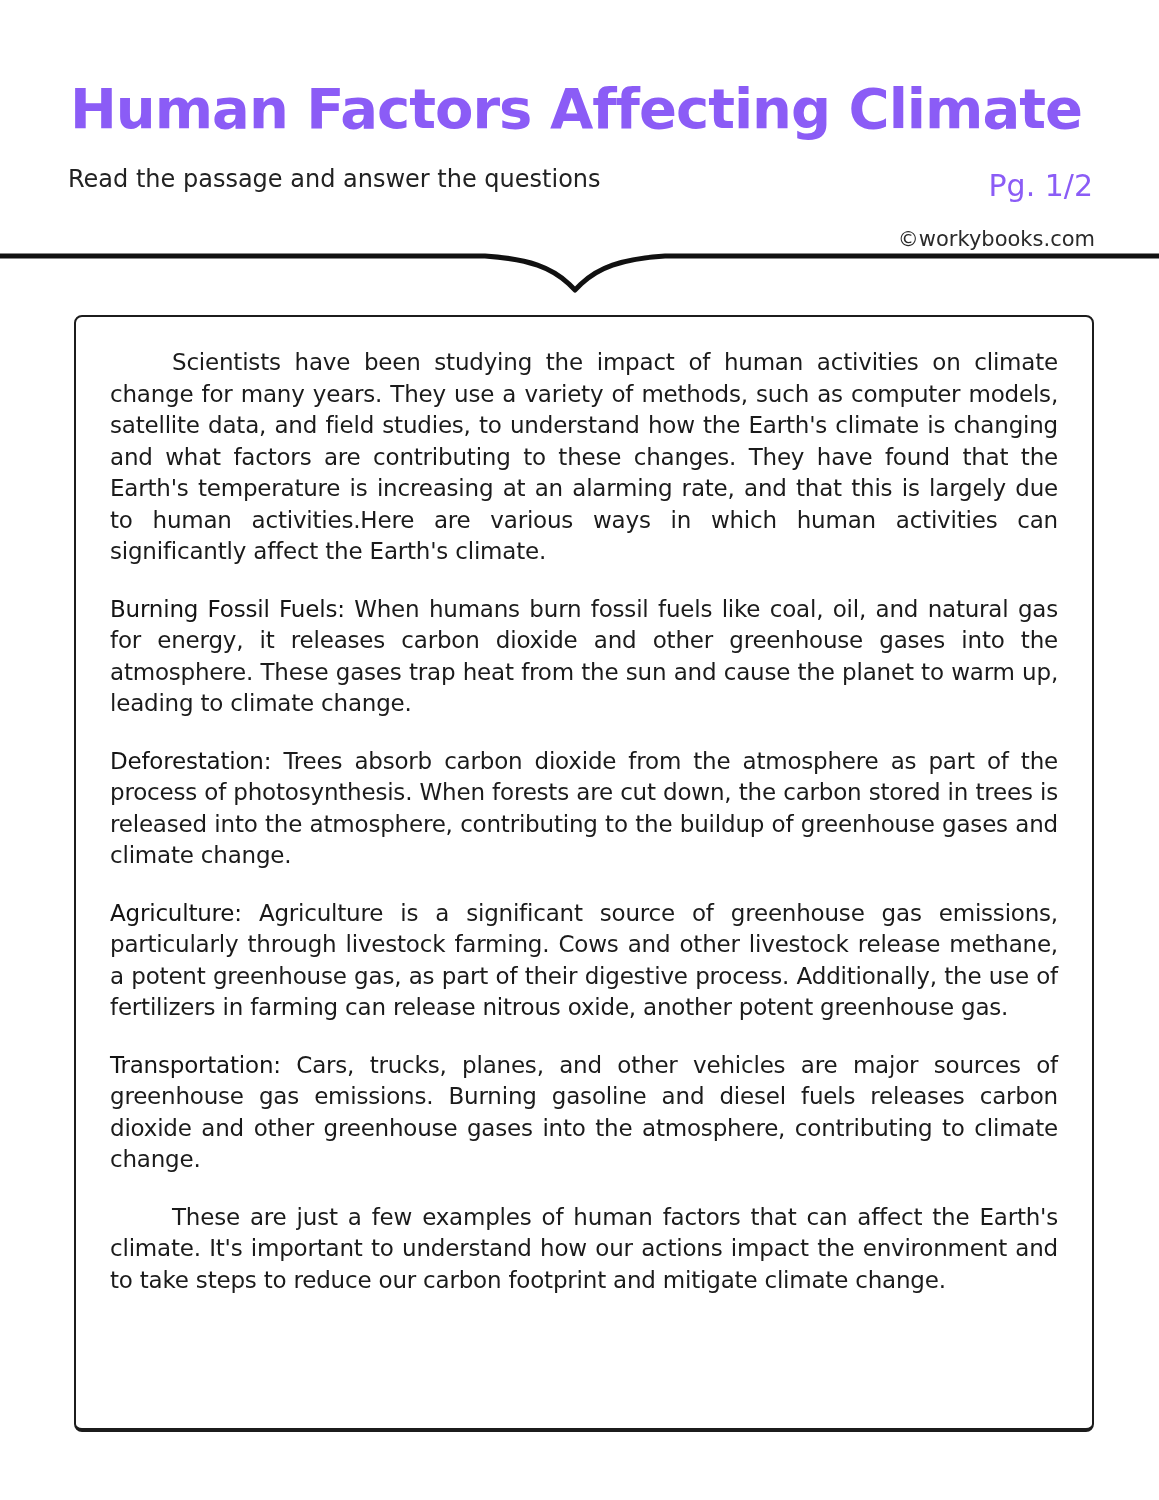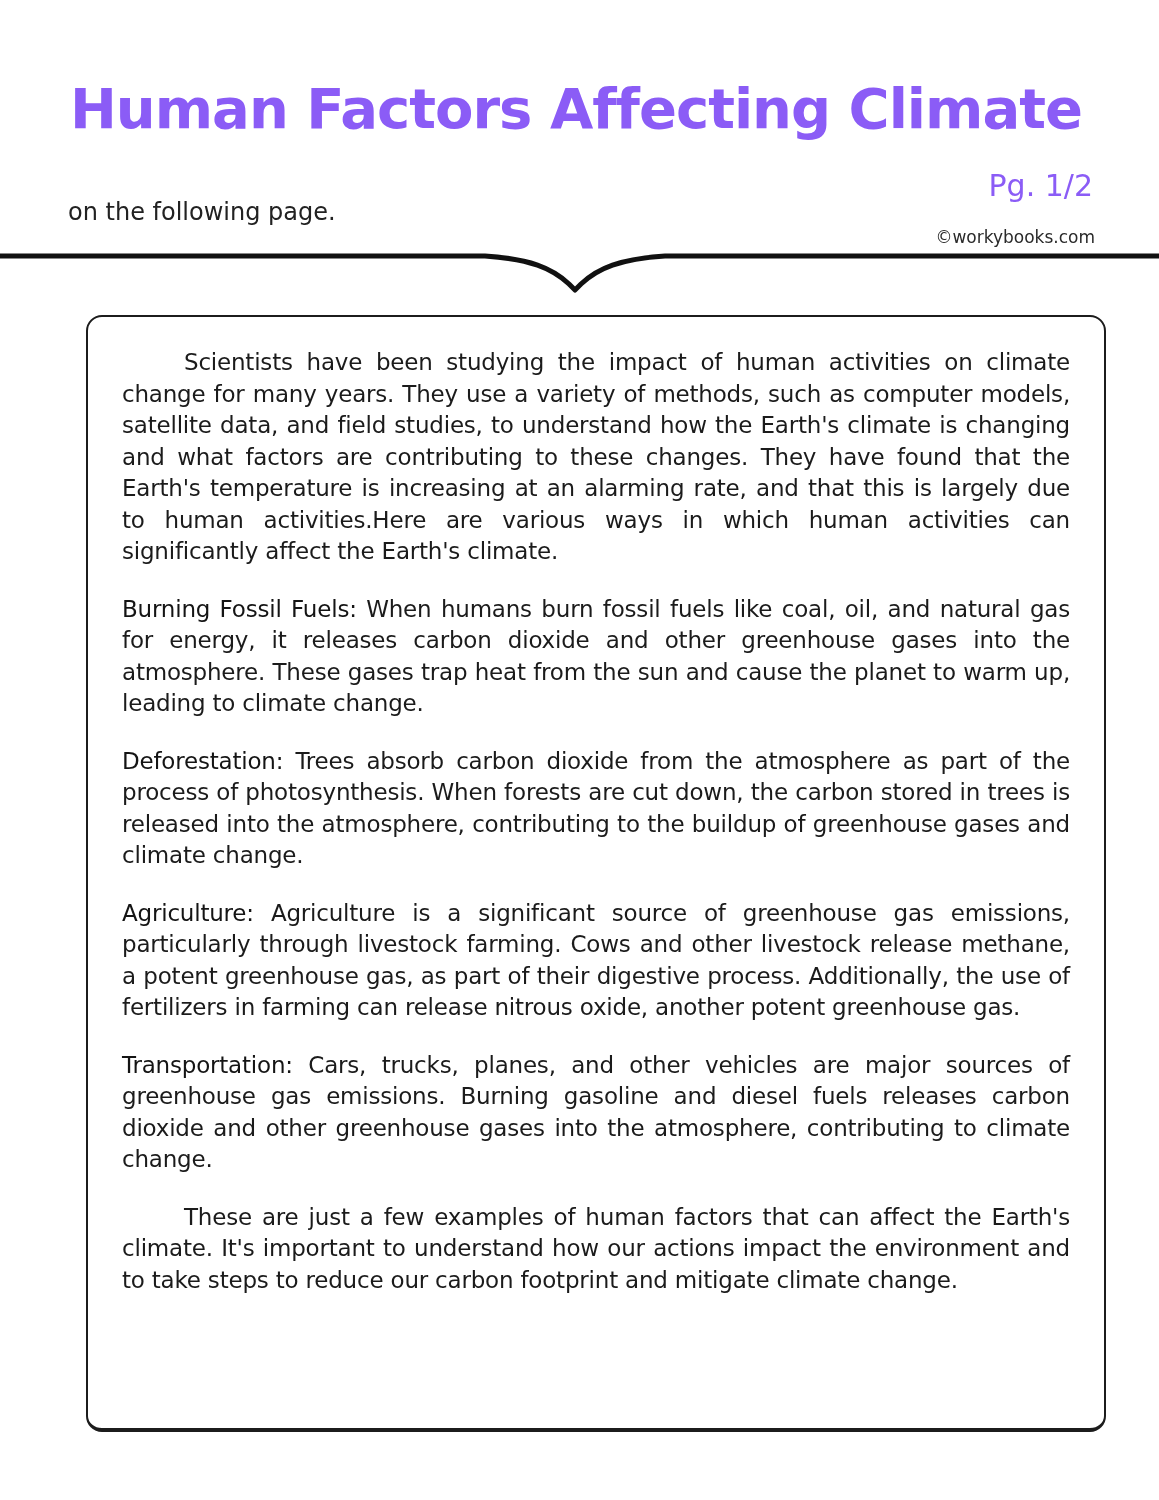--- a/index.html
+++ b/index.html
@@ -38,40 +38,40 @@
     position: absolute;
     right: 66px;
     top: 168px;
     font-size: 30px;
     color: #8b5cf6;
   }
   .copyright {
     position: absolute;
     right: 64px;
     top: 227px;
-    font-size: 17px;
+    font-size: 21px;
     color: #2a2a2a;
   }
   .divider {
     position: absolute;
     left: 0;
     top: 250px;
     width: 1159px;
     height: 50px;
     display: block;
   }
   .passage-box {
     position: absolute;
-    left: 86px;
+    left: 74px;
     top: 315px;
     width: 1020px;
     height: 1117px;
     border: 2px solid #1c1c1c;
     border-bottom-width: 4px;
-    border-radius: 16px;
+    border-radius: 8px;
     padding: 30px 34px 26px 34px;
     background: #ffffff;
   }
   .passage-box p {
     font-size: 23px;
     line-height: 1.37;
     letter-spacing: -0.2px;
     text-align: justify;
     color: #1b1b1b;
     margin-bottom: 26px;
@@ -81,22 +81,21 @@
   .section-label { font-weight: 400; color: #141414; }
 </style>
 </head>
 <body>
 
 <div class="page">
 
   <h1 class="title">Human Factors Affecting Climate</h1>
 
   <div class="instruction">
-    <br>
-    <span>on the following page.</span>
+    <span>Read the passage and answer the questions</span><br>
   </div>
 
   <div class="page-label">Pg. 1/2</div>
 
   <div class="copyright">©workybooks.com</div>
 
   <svg class="divider" viewBox="0 0 1159 50" xmlns="http://www.w3.org/2000/svg" aria-hidden="true">
     <path d="M0,6 H485 C530,9 552,18 569,34 L575,40 L581,34 C598,18 620,9 665,6 H1159" fill="none" stroke="#111111" stroke-width="5" stroke-linejoin="round"></path>
   </svg>
 

